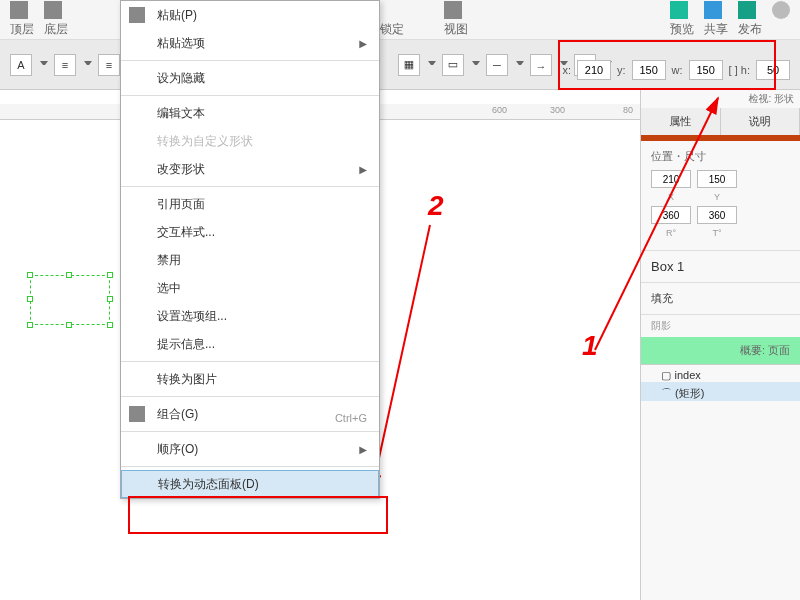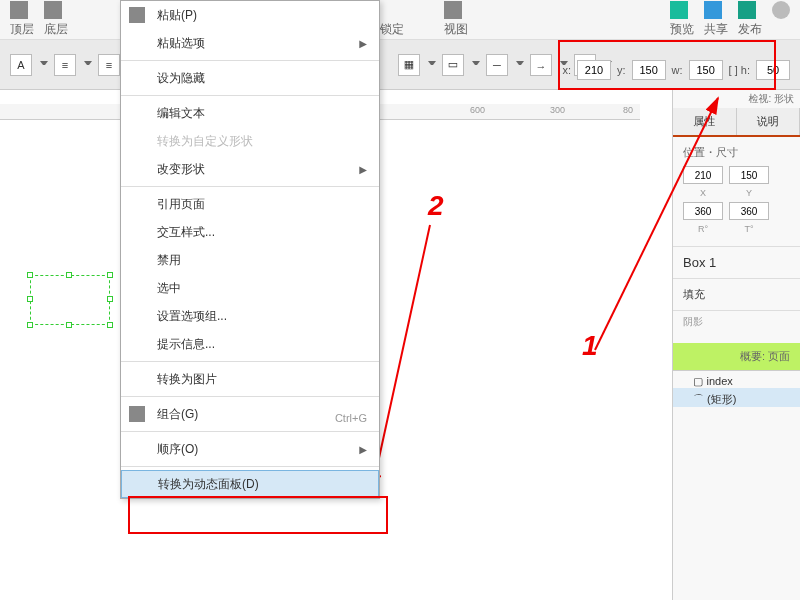--- a/index.html
+++ b/index.html
@@ -32,29 +32,29 @@
 
 .context-menu { position: absolute; left: 120px; top: 0; width: 260px; background: #fff; border: 1px solid #aaa; box-shadow: 2px 2px 6px rgba(0,0,0,.2); z-index: 100; }
 .context-menu .mi { display: flex; align-items: center; height: 28px; padding: 0 12px 0 36px; font-size: 12px; position: relative; cursor: default; }
 .context-menu .mi.icon::before { content: ''; position: absolute; left: 8px; width: 16px; height: 16px; background: #888; }
 .context-menu .mi.highlighted { background: #d6e8f6; border: 1px solid #7ab5e0; }
 .context-menu .mi.disabled { color: #bbb; }
 .context-menu .sep { height: 1px; background: #ddd; margin: 3px 0; padding: 0; }
 .context-menu .mi .arrow { margin-left: auto; font-size: 10px; color: #666; }
 .context-menu .mi .sc { margin-left: auto; color: #999; font-size: 11px; margin-top: 8px; }
 
-.right-panel { position: absolute; right: 0; top: 90px; width: 128px; bottom: 0; background: #f8f8f8; border-left: 1px solid #ccc; font-size: 11px; }
+.right-panel { position: absolute; right: 0; top: 90px; width: 160px; bottom: 0; background: #f8f8f8; border-left: 1px solid #ccc; font-size: 11px; }
 .right-panel .rp-title { padding: 6px 10px; font-style: italic; color: #888; border-bottom: 1px solid #ddd; }
-.right-panel .tabs { display: flex; border-bottom: 2px solid #c2410c; }
+.right-panel .tabs { display: flex; border-bottom: 6px solid #c2410c; }
 .right-panel .tabs .tab { flex: 1; text-align: center; padding: 6px 0; background: #eee; border-right: 1px solid #ccc; }
 .right-panel .section { padding: 8px 10px; border-bottom: 1px solid #ddd; }
 .right-panel .row { display: flex; gap: 6px; margin-bottom: 4px; }
 .right-panel input { width: 40px; height: 18px; border: 1px solid #bbb; text-align: center; font-size: 10px; }
 .right-panel .lbl { font-size: 9px; color: #999; text-align: center; width: 40px; }
-.right-panel .outline-title { padding: 6px 10px; background: #bef264; border-bottom: 1px solid #ccc; text-align: right; color: #666; margin-top: 10px; }
+.right-panel .outline-title { padding: 6px 10px; background: #86efac; border-bottom: 1px solid #ccc; text-align: right; color: #666; }
 .right-panel .outline-item { padding: 4px 10px 0 20px; }
 .right-panel .outline-item.sel { background: #d6e8f6; }
 
 .anno-box1 { position: absolute; border: 2px solid #e00; left: 558px; top: 40px; width: 218px; height: 50px; z-index: 50; pointer-events: none; }
 .anno-box2 { position: absolute; border: 2px solid #e00; left: 128px; top: 496px; width: 260px; height: 38px; z-index: 200; pointer-events: none; }
 .anno-num { position: absolute; color: #e00; font-size: 28px; font-weight: bold; font-style: italic; z-index: 60; }
 .anno-line { position: absolute; z-index: 55; pointer-events: none; }
 </style>
 </head>
 <body>
@@ -127,21 +127,21 @@
   <label>y:</label>
   <input value="150" style="">
   <label>w:</label>
   <input value="150" style="">
   <label>[ ] h:</label>
   <input value="50" style="">
 </div>
 
 <div class="ruler-h">
   <span style="left:200px">200</span>
-  <span style="left:470px">600</span>
+  <span style="left:492px">600</span>
   <span style="left:550px">300</span>
   <span style="left:623px">80</span>
 </div>
 
 <div class="canvas">
   <div class="shape-box">
     <div class="handle h-tl"></div>
     <div class="handle h-tr"></div>
     <div class="handle h-bl"></div>
     <div class="handle h-br"></div>

